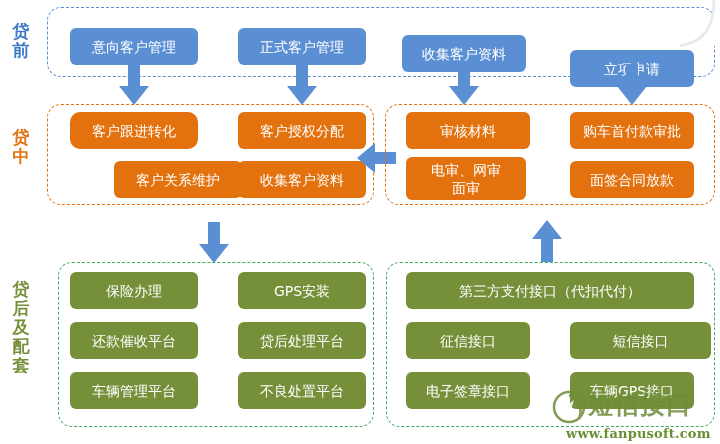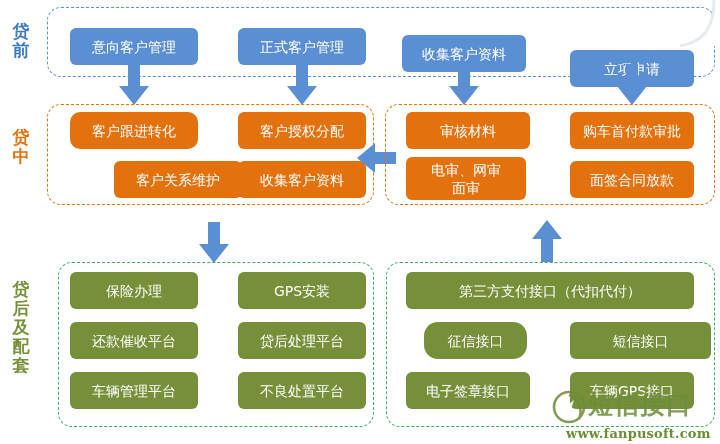--- a/index.html
+++ b/index.html
@@ -222,21 +222,21 @@
   <div class="node green" style="left:238px; top:322px; width:128px; height:37px;">贷后处理平台</div>
 
   <div class="node green" style="left:70px; top:372px; width:128px; height:37px;">车辆管理平台</div>
 
   <div class="node green" style="left:238px; top:372px; width:128px; height:37px;">不良处置平台</div>
 
   <div class="panel green" style="left:386px; top:262px; width:329px; height:165px;"></div>
 
   <div class="node green" style="left:406px; top:272px; width:288px; height:37px;">第三方支付接口（代扣代付）</div>
 
-  <div class="node green" style="left:424px; top:322px; width:103px; height:37px;border-radius:14px;">征信接口</div>
+  <div class="node green" style="left:406px; top:322px; width:124px; height:37px;">征信接口</div>
 
   <div class="node green" style="left:570px; top:322px; width:141px; height:37px;">短信接口</div>
 
   <div class="node green" style="left:406px; top:372px; width:124px; height:37px;">电子签章接口</div>
 
   <div class="node green" style="left:570px; top:372px; width:124px; height:37px;">车辆GPS接口</div>
 
   <div class="corner-curl">
     <svg width="58" height="58" viewBox="0 0 58 58">
       <path d="M52 0 C 52 30, 40 42, 18 46 L 58 46 L 58 0 Z" fill="#ffffff"></path>

